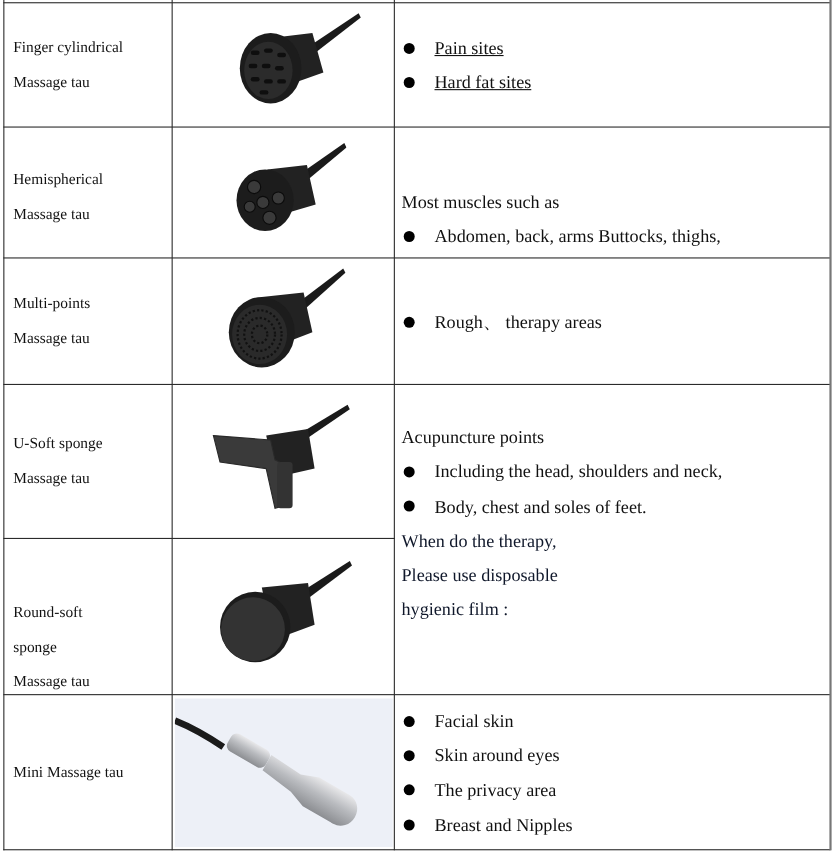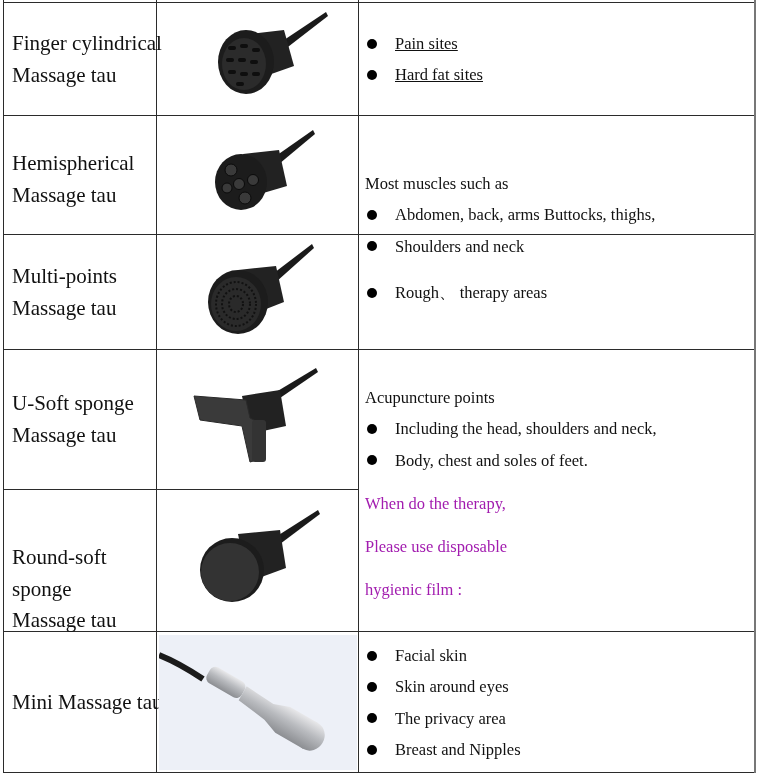--- a/index.html
+++ b/index.html
@@ -2,26 +2,26 @@
 <html><head>
 <meta charset="utf-8">
 <style>
   html, body { margin: 0; padding: 0; background: #ffffff; }
   body { width: 760px; height: 780px; position: relative; overflow: hidden;
          font-family: "Liberation Serif", "DejaVu Serif", serif; color: #111; }
   .line { position: absolute; background: #2b2b2b; }
   .h { height: 1px; }
   .v { width: 1px; }
   .cell { position: absolute; box-sizing: border-box; }
-  .name { left: 12px; font-size: 21px; line-height: 31.5px; }
+  .name { left: 12px; font-size: 14px; line-height: 31.5px; }
   .img-wrap { position: absolute; display: flex; align-items: center; justify-content: center; }
   .desc { position: absolute; left: 365px; font-size: 16.5px; line-height: 31.3px; }
   .bl { display: flex; align-items: center; }
   .dot { width: 10px; height: 10px; border-radius: 50%; background: #000; margin: 0 18px 0 2px; flex: none; }
-  .red { color: #a21caf; margin-top: 12px; }
+  .red { color: #0f172a; }
 </style>
 </head>
 <body>
 
 <div class="line h" style="left:3px;top:2px;width:752px;"></div>
 <div class="line h" style="left:3px;top:115px;width:752px;"></div>
 <div class="line h" style="left:3px;top:234px;width:752px;"></div>
 <div class="line h" style="left:3px;top:349px;width:752px;"></div>
 <div class="line h" style="left:3px;top:489px;width:356px;"></div>
 <div class="line h" style="left:3px;top:631px;width:752px;"></div>
@@ -82,24 +82,20 @@
       <circle cx="24" cy="64" r="5"></circle>
         <circle cx="42" cy="74" r="6"></circle>
     </g>
   </svg>
 </div>
 <div class="desc" style="top:128px;margin-top:40px;">
   <div>Most muscles such as</div>
   <div class="bl">
       <span class="dot"></span>
       <span>Abdomen, back, arms Buttocks, thighs,</span>
-    </div>
-  <div class="bl">
-      <span class="dot"></span>
-      <span>Shoulders and neck</span>
     </div>
 </div>
 
 <div class="cell name" style="top:261px;">
   <div>Multi-points</div>
   <div>Massage tau</div>
 </div>
 <div class="img-wrap" style="left:192px;top:240px;width:124px;height:104px;">
   <svg width="124" height="104" viewBox="0 0 124 104">
     <path d="M78 36 L120 4 L122 8 L84 42 Z" fill="#1a1a1a"></path>

